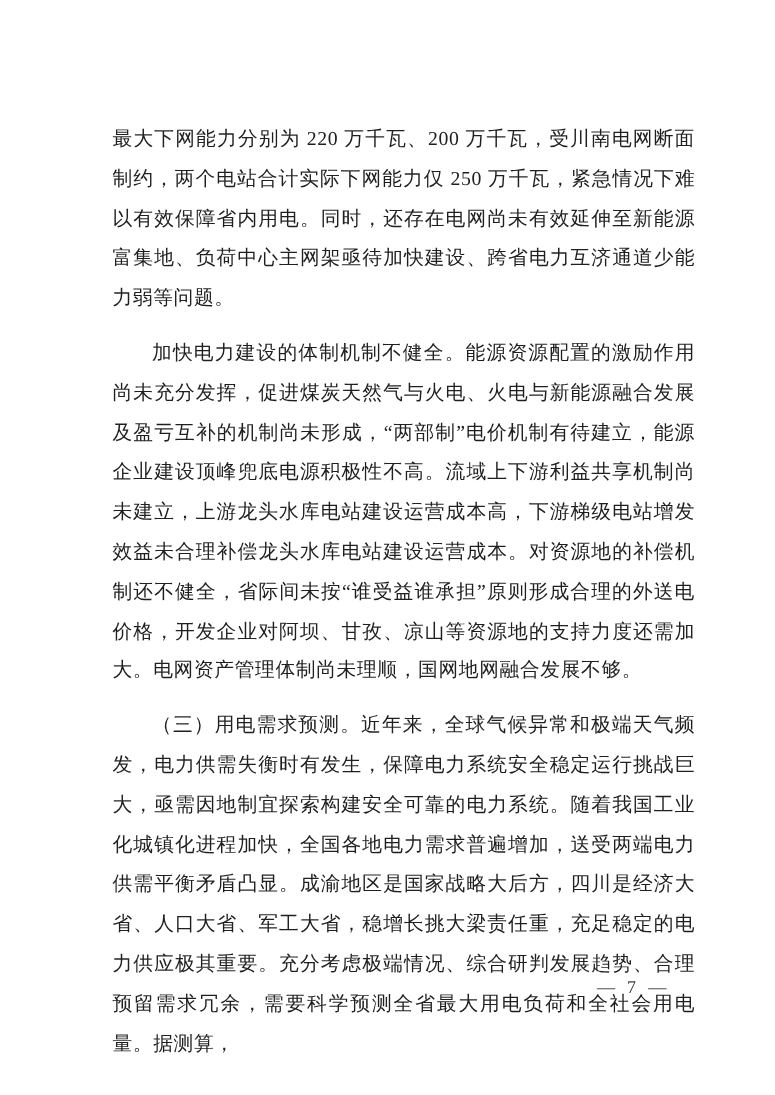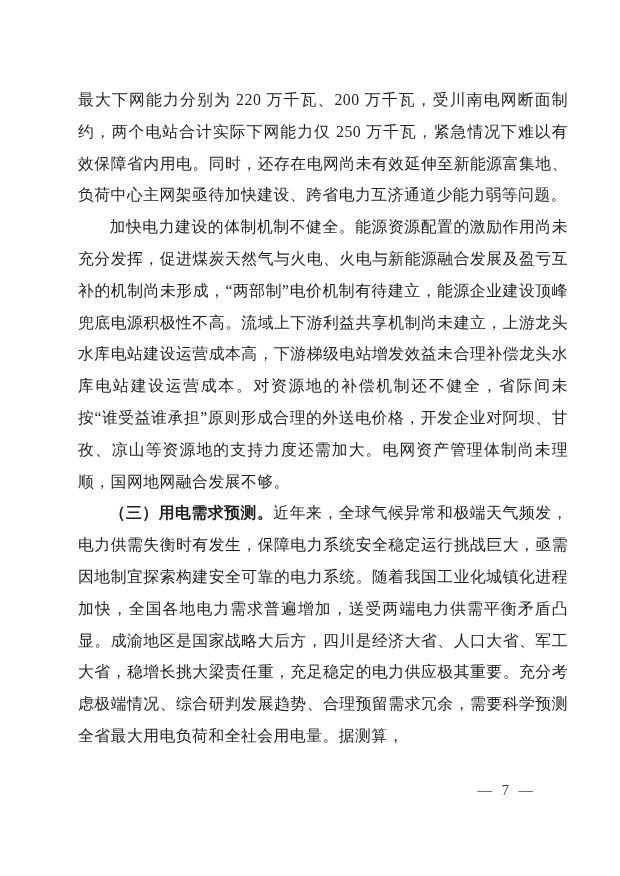--- a/index.html
+++ b/index.html
@@ -16,34 +16,34 @@
     font-family: "Liberation Serif", "DejaVu Serif", serif;
     color: #1f1f1f;
   }
   .content {
     position: absolute;
     left: 78px;
     top: 84px;
     width: 490px;
   }
   .para {
-    margin: 0;
+    margin: 12px;
     padding: 0;
     font-size: 15.8px;
     line-height: 31.8px;
     letter-spacing: 0.5px;
     text-align: justify;
     text-justify: inter-ideograph;
     word-break: break-all;
   }
   .para.indent {
     text-indent: 2em;
   }
   .bold-lead {
-    font-weight: bold;
+    font-weight: normal;
   }
   .page-number {
     position: absolute;
     top: 782px;
     right: 84px;
     font-size: 14.5px;
     letter-spacing: 3px;
     color: #3a3a3a;
     font-family: "Liberation Serif", "DejaVu Serif", serif;
   }

